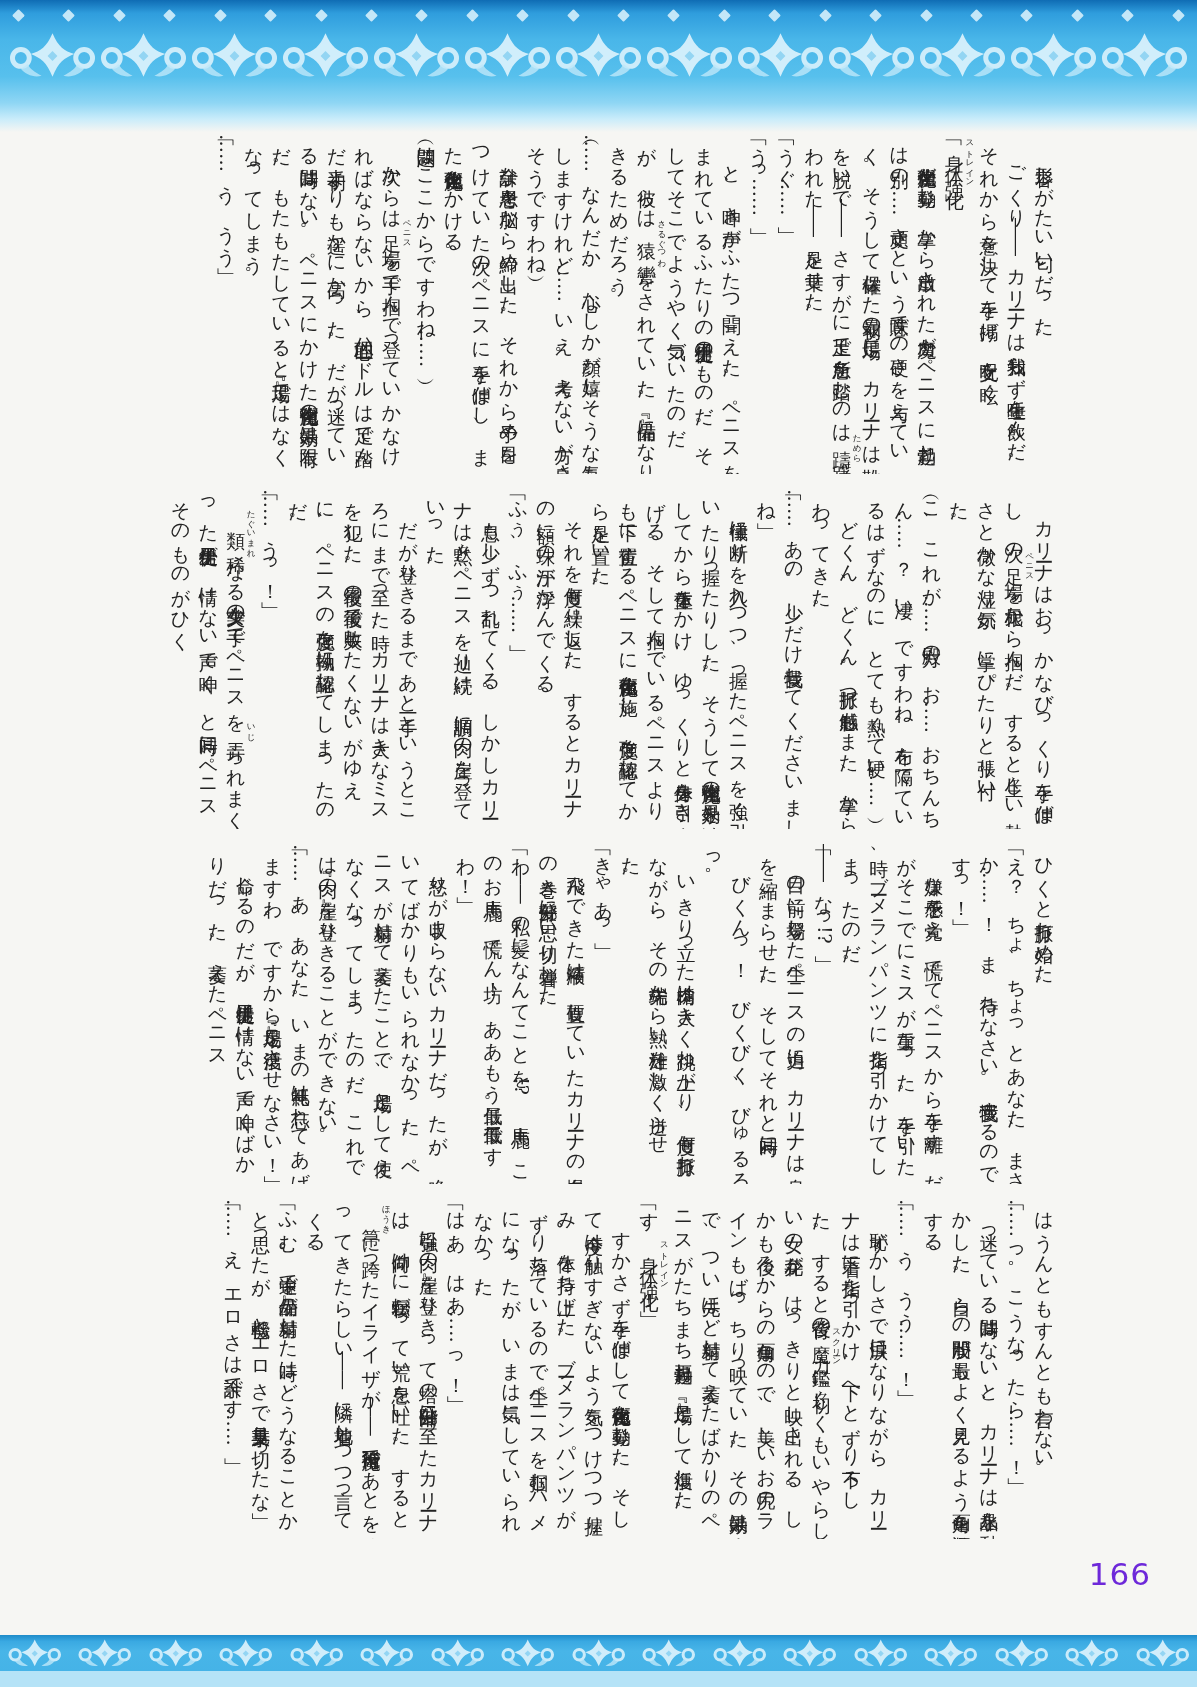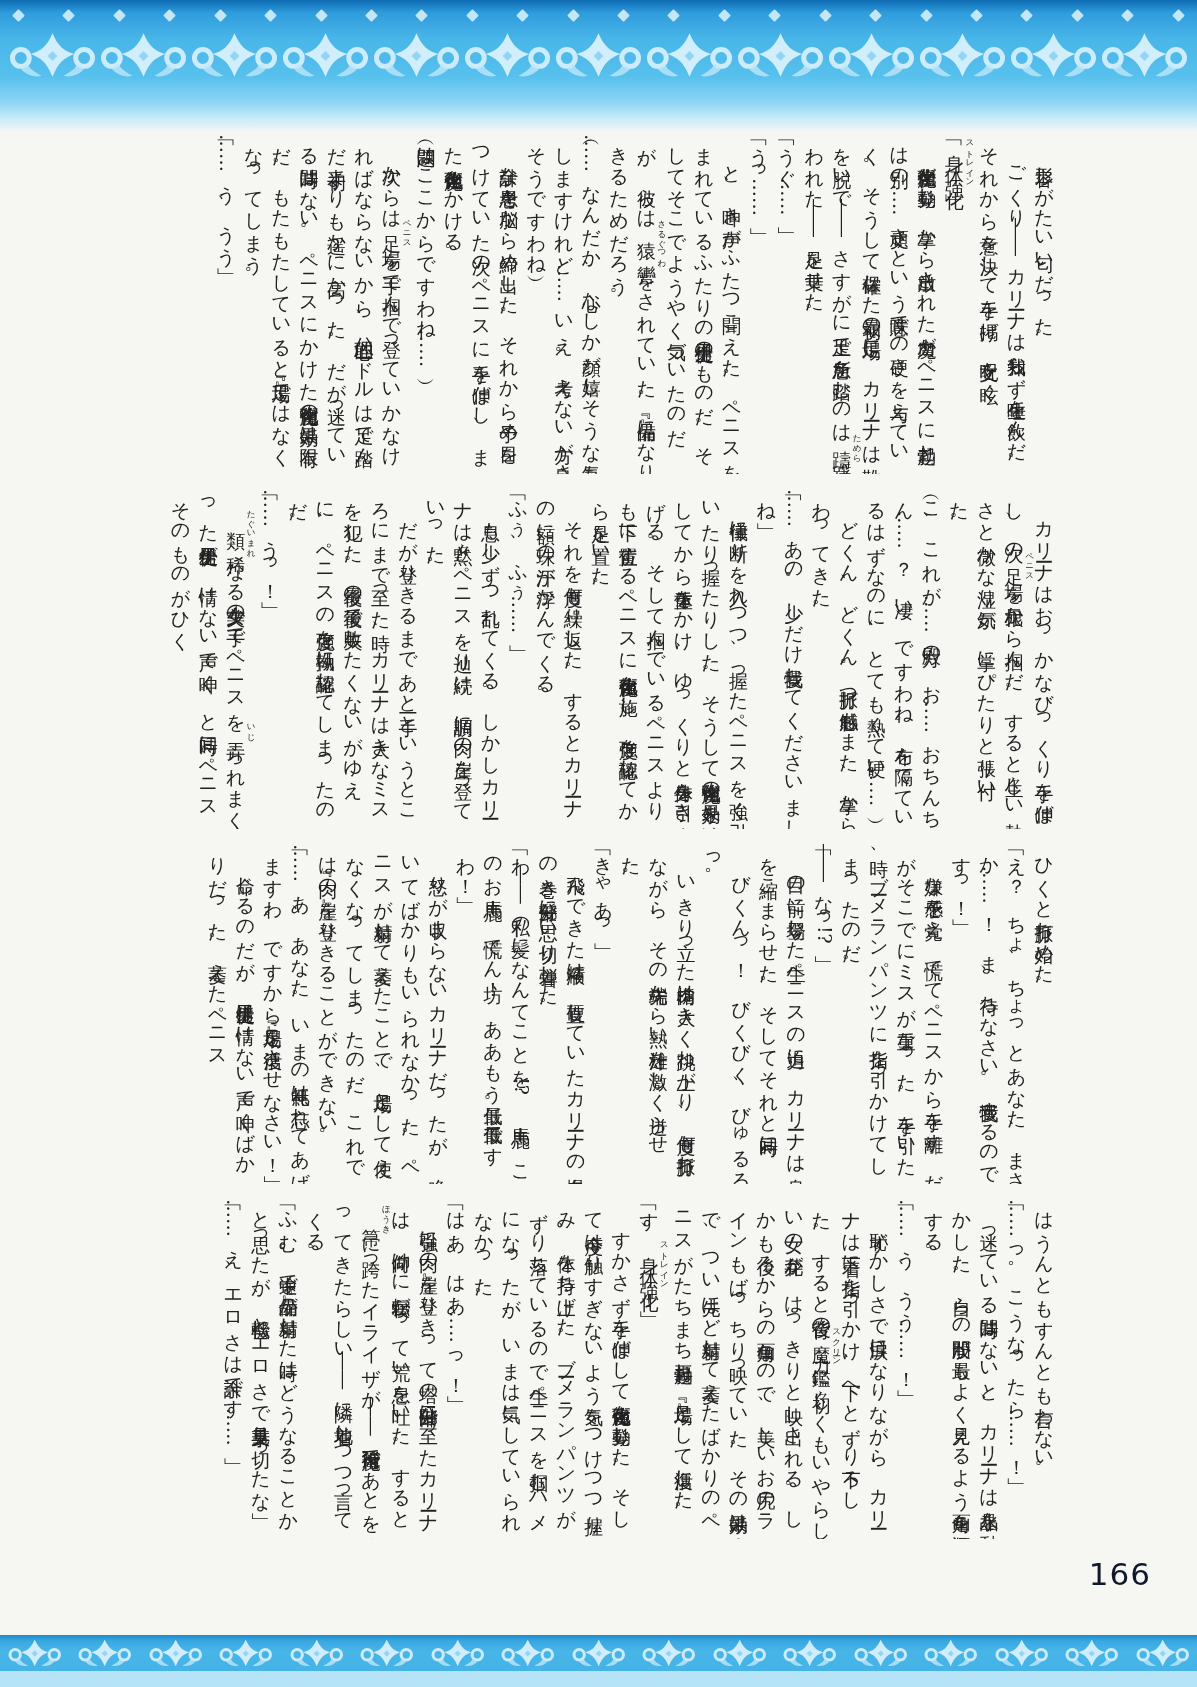--- a/index.html
+++ b/index.html
@@ -56,21 +56,21 @@
     font-size:19px;line-height:1.45;
     color:var(--text-color,#222);
     overflow:hidden;
   }
   .band p{margin:0;padding:0;}
   ruby rt{font-size:8.5px;letter-spacing:0;color:var(--text-color,#222);}
 
   .page-number{
     position:absolute;top:1556px;right:46px;
     font-family:"DejaVu Sans","Liberation Sans",sans-serif;
-    font-size:31px;color:#0f172a;letter-spacing:1px;
+    font-size:31px;color:#6d28d9;letter-spacing:1px;
   }
 </style>
 </head>
 <body>
 
 <div class="page">
 
   <div class="border-top">
     <div class="diamond-row">
         <span class="diamond"></span>

